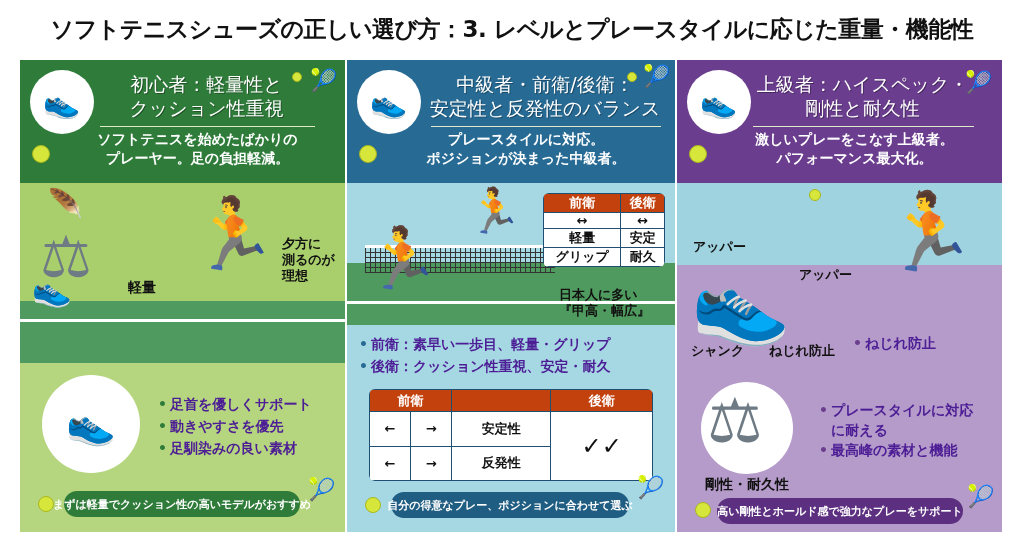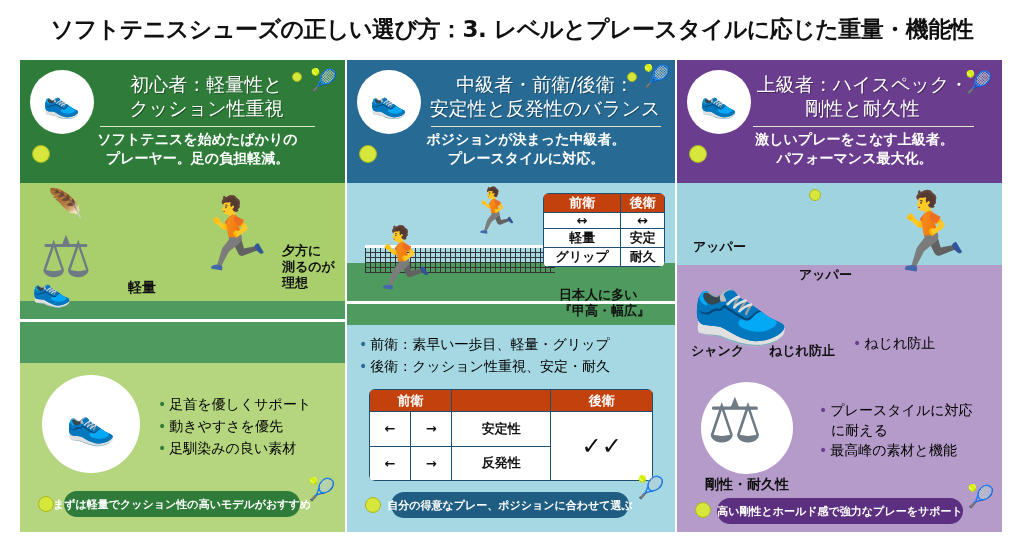--- a/index.html
+++ b/index.html
@@ -21,21 +21,21 @@
 .racket{position:absolute;font-size:22px}
 .scene{position:absolute;left:0;top:123px;width:100%}
 .p1 .scene{height:180px;background:#a9cf6c}
 .court{position:absolute;left:0;bottom:0;width:100%;background:#4f9a5e}
 .court-line{position:absolute;left:0;width:100%;height:3px;background:#fff}
 .scale{position:absolute;font-size:58px}
 .label-box{position:absolute;font-size:13px;font-weight:bold;color:#111;line-height:16px}
 .player{position:absolute;font-size:70px}
 .bottom{position:absolute;left:0;width:100%}
 .p1 .bottom{top:303px;height:169px;background:#b5d67f}
-.bullets{position:absolute;font-size:14px;font-weight:normal;color:#000000;line-height:22px}
+.bullets{position:absolute;font-size:14px;font-weight:bold;color:#4c1d95;line-height:22px}
 .bullets li{list-style:none}
 .bullets li::before{content:"•";margin-right:3px}
 .p1 .bullets li::before{color:#2f7c3a}
 .p2 .bullets li::before{color:#276b95}
 .p3 .bullets li::before{color:#6b3d8e}
 .pill{position:absolute;height:26px;border-radius:13px;color:#fff;font-size:11px;font-weight:bold;display:flex;align-items:center;justify-content:center;white-space:nowrap}
 .p1 .pill{background:#2f7c3a}
 .p2 .pill{background:#1f5d82}
 .p3 .pill{background:#5d2f80}
 .shoe-circle{position:absolute;border-radius:50%;background:#fff;display:flex;align-items:center;justify-content:center}
@@ -69,21 +69,21 @@
   </div>
   <div class="scene">
     <div class="court" style="height:62px">
       <div class="court-line" style="top:18px"></div>
     </div>
     <div style="position:absolute;left:28px;top:4px;font-size:28px;color:#e8f0f4">🪶</div>
     <div class="scale" style="left:20px;top:40px;color:#6e7a84">⚖</div>
     <div style="position:absolute;left:12px;top:88px;font-size:32px">👟</div>
     <div class="label-box" style="left:108px;top:96px;font-size:14px">軽量</div>
     <div class="player" style="left:170px;top:10px">🏃</div>
-    <div class="label-box" style="left:262px;top:60px">
+    <div class="label-box" style="left:262px;top:53px">
       <div>夕方に</div>
       <div>測るのが</div>
       <div>理想</div>
     </div>
   </div>
   <div class="bottom">
     <div class="shoe-circle" style="left:22px;top:12px;width:98px;height:98px;font-size:40px">👟</div>
     <ul class="bullets" style="left:138px;top:30px">
       <li>足首を優しくサポート</li>
       <li>動きやすさを優先</li>
@@ -97,22 +97,22 @@
 
 <div class="panel p2">
   <div class="head">
     <div class="icon-circle">👟</div>
     <div class="h-title" style="left:82px;right:14px">
       <div>中級者・前衛/後衛：</div>
       <div>安定性と反発性のバランス</div>
     </div>
     <div class="h-rule" style="left:84px;right:14px"></div>
     <div class="h-sub">
+      <div>プレースタイルに対応。</div>
       <div>ポジションが決まった中級者。</div>
-      <div>プレースタイルに対応。</div>
     </div>
     <div class="ball" style="left:12px;top:85px;width:18px;height:18px"></div>
     <div class="ball" style="left:280px;top:12px;width:10px;height:10px"></div>
     <div class="racket" style="left:296px;top:4px">🎾</div>
   </div>
   <div class="scene" style="height:142px;background:#a6d8e4">
     <div class="court" style="height:62px">
       <div class="court-line" style="top:38px"></div>
     </div>
     <div class="net" style="left:18px;top:62px;width:190px"></div>

